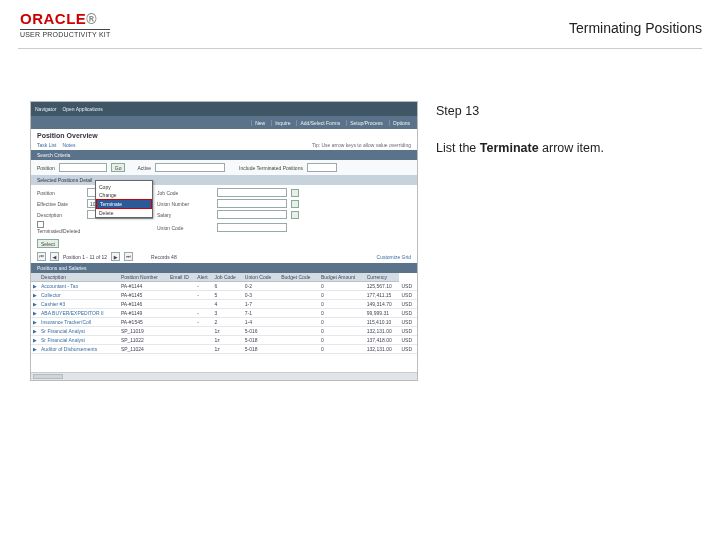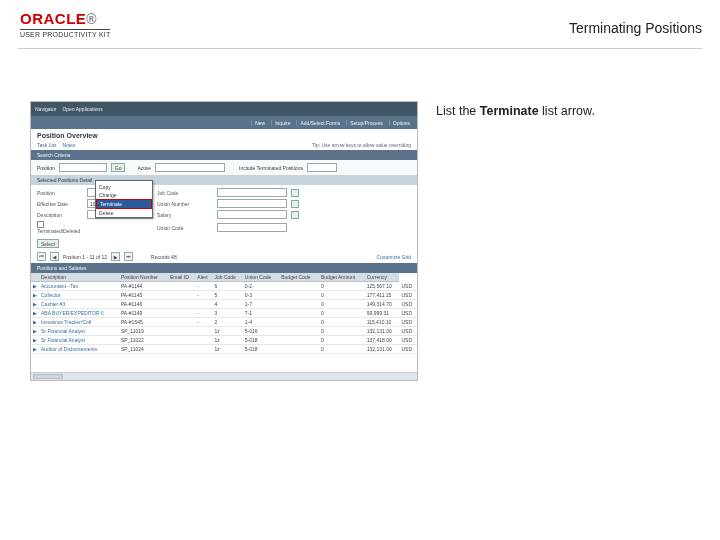--- a/index.html
+++ b/index.html
@@ -279,18 +279,19 @@
               <td>USD</td>
             </tr>
           </tbody>
       </table>
       <div class="scroll-x">
           <div class="thumb"></div>
         </div>
     </div>
 
     <div class="instr">
+      <p class="step">Step 13</p>
       <p>
-        <span>List the </span><b>Terminate</b><span> list arrow.</span>
+        <span>List the </span><b>Terminate</b><span> arrow item.</span>
       </p>
     </div>
   </div>
 </div>
 
 </body></html>

